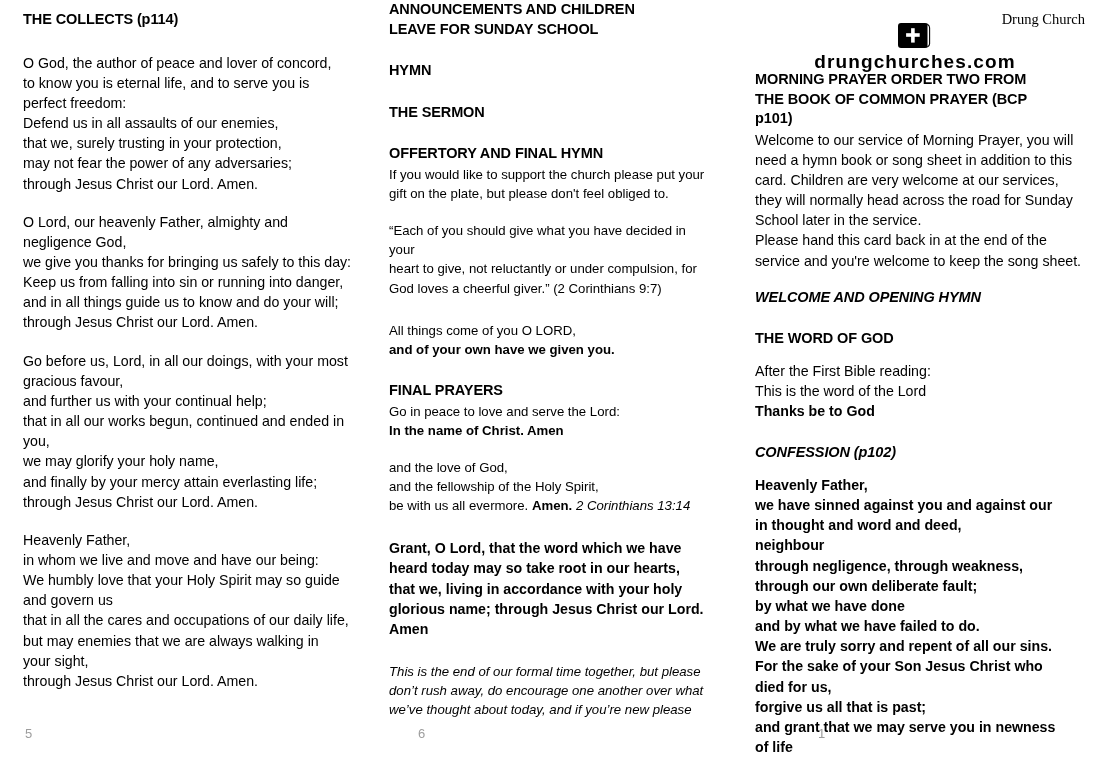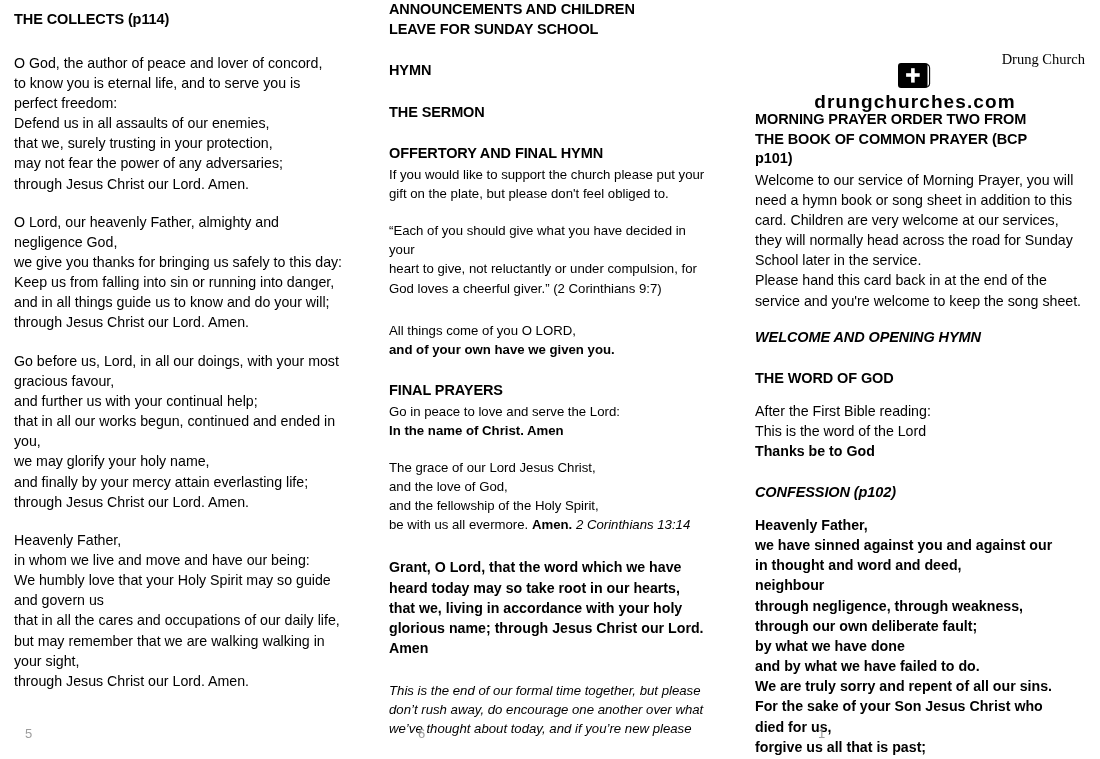--- a/index.html
+++ b/index.html
@@ -23,21 +23,21 @@
     background: #ffffff;
   }
 
   
   .col {
     position: absolute;
     top: 0;
     height: 759px;
     box-sizing: border-box;
   }
-  #col-left   { left: 14px;  width: 340px; padding-top: 10px; }
+  #col-left   { left: 23px;  width: 340px; padding-top: 10px; }
   #col-middle { left: 389px; width: 325px;  }
   #col-right  { left: 755px; width: 330px; padding-top: 8px;  }
 
   
   .block { margin: 1px 0 0 0; }
 
   .h-section {
     font-weight: bold;
     font-size: 14.5px;
     line-height: 1.35;
@@ -60,21 +60,20 @@
   .b { font-weight: bold; }
   .i { font-style: italic; }
   .gap-s  { height: 11px; }
   .gap-m  { height: 17px; }
   .gap-l  { height: 22px; }
 
   
   .brand-wrap {
     position: relative;
     height: 62px;
-    margin-top: 40px;
   }
   .brand-church-name {
     position: absolute;
     right: 0;
     top: 4px;
     font-family: "Liberation Serif", serif;
     font-size: 14.5px;
     line-height: 1;
   }
   .brand-logo-row {
@@ -156,21 +155,21 @@
     </div>
 
     <div class="gap-m"></div>
 
     <div class="block">
       <div class="body-text">Heavenly Father,</div>
       <div class="body-text">in whom we live and move and have our being:</div>
       <div class="body-text">We humbly love that your Holy Spirit may so guide</div>
       <div class="body-text">and govern us</div>
       <div class="body-text">that in all the cares and occupations of our daily life,</div>
-      <div class="body-text">but may remember that we are walking walking in</div>
+      <div class="body-text">but may enemies that we are always walking in</div>
       <div class="body-text">your sight,</div>
       <div class="body-text">through Jesus Christ our Lord. Amen.</div>
     </div>
 
   </div>
 
   <div class="col" id="col-middle">
 
     <div class="h-section">
       <div>ANNOUNCEMENTS AND CHILDREN</div>
@@ -214,21 +213,20 @@
     <div class="h-section">FINAL PRAYERS</div>
 
     <div class="block">
       <div class="body-text small">Go in peace to love and serve the Lord:</div>
       <div class="body-text small b">In the name of Christ. Amen</div>
     </div>
 
     <div class="gap-m"></div>
 
     <div class="block">
-      <div class="body-text small">The grace of our Lord Jesus Christ,</div>
       <div class="body-text small">and the love of God,</div>
       <div class="body-text small">and the fellowship of the Holy Spirit,</div>
       <div class="body-text small"><span>be with us all evermore. </span><span class="b">Amen.</span><span class="i"> 2 Corinthians 13:14</span></div>
     </div>
 
     <div class="gap-l"></div>
 
     <div class="block">
       <div class="body-text b">Grant, O Lord, that the word which we have</div>
       <div class="body-text b">heard today may so take root in our hearts,</div>

